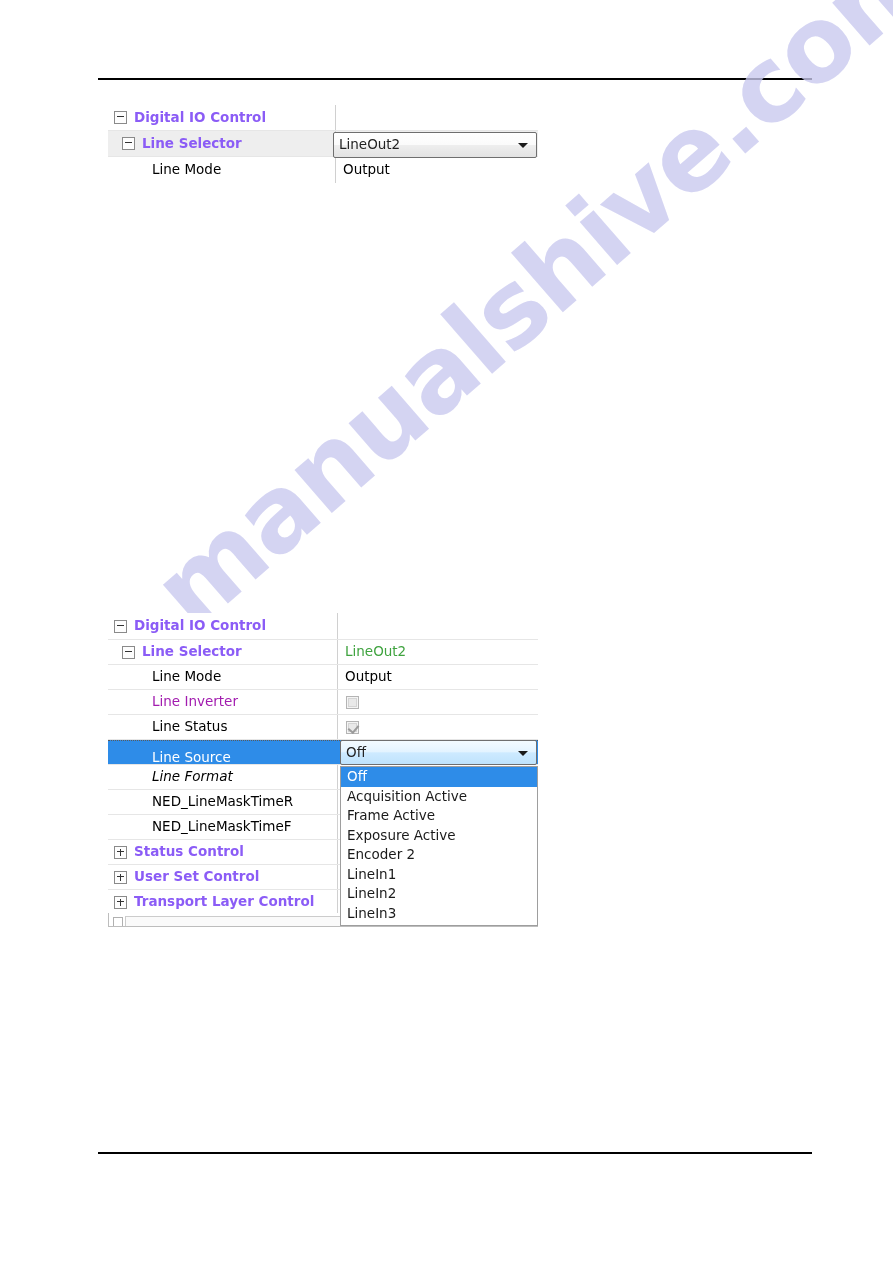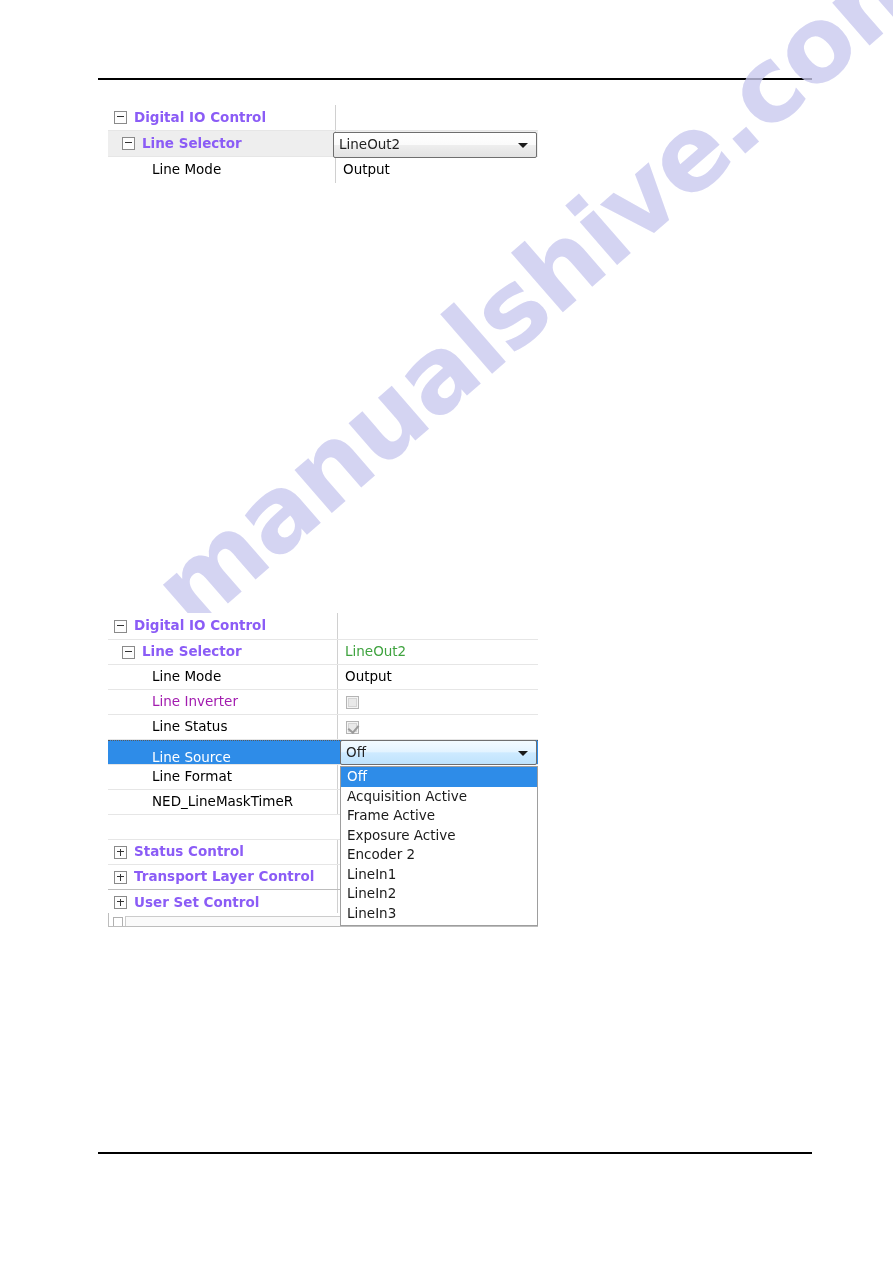--- a/index.html
+++ b/index.html
@@ -332,58 +332,61 @@
     </div>
   </div>
 
   <div class="grid-row row-hl-blue row-focus-top" style="height:25px;">
     <div class="cell-name indent3" style="width:230px;">
       <span class="lbl">Line Source</span>
     </div>
     <div class="cell-val"></div>
   </div>
 
-  <div class="grid-row" style="height:25px;">
+  <div class="grid-row" style="height:25px;font-style:italic;">
     <div class="cell-name indent3" style="width:230px;">
       <span class="lbl dim">Line Format</span>
     </div>
     <div class="cell-val"></div>
   </div>
 
   <div class="grid-row" style="height:25px;">
     <div class="cell-name indent3" style="width:230px;">
       <span class="lbl dim">NED_LineMaskTimeR</span>
     </div>
     <div class="cell-val"></div>
   </div>
 
   <div class="grid-row" style="height:25px;">
+    <div class="cell-name indent3" style="width:230px;">
+      <span class="lbl dim">NED_LineMaskTimeF</span>
+    </div>
     <div class="cell-val"></div>
   </div>
 
   <div class="grid-row" style="height:25px;">
     <div class="cell-name" style="width:230px;">
       <span class="exp plus"></span>
       <span class="lbl bold">Status Control</span>
+    </div>
+    <div class="cell-val"></div>
+  </div>
+
+  <div class="grid-row" style="height:25px;">
+    <div class="cell-name" style="width:230px;">
+      <span class="exp plus"></span>
+      <span class="lbl bold">User Set Control</span>
     </div>
     <div class="cell-val"></div>
   </div>
 
   <div class="grid-row" style="height:25px; border-bottom:1px solid #bdbdbd;">
     <div class="cell-name" style="width:230px;">
       <span class="exp plus"></span>
       <span class="lbl bold">Transport Layer Control</span>
-    </div>
-    <div class="cell-val"></div>
-  </div>
-
-  <div class="grid-row" style="height:25px;">
-    <div class="cell-name" style="width:230px;">
-      <span class="exp plus"></span>
-      <span class="lbl bold">User Set Control</span>
     </div>
     <div class="cell-val"></div>
   </div>
 </div>
 
 <div class="cutstrip" style="left:108px; top:913px; width:430px; height:14px;">
   <span class="tiny-plus"></span>
   <span class="inner-box"></span>
   <span class="dots">...</span>
 </div>

